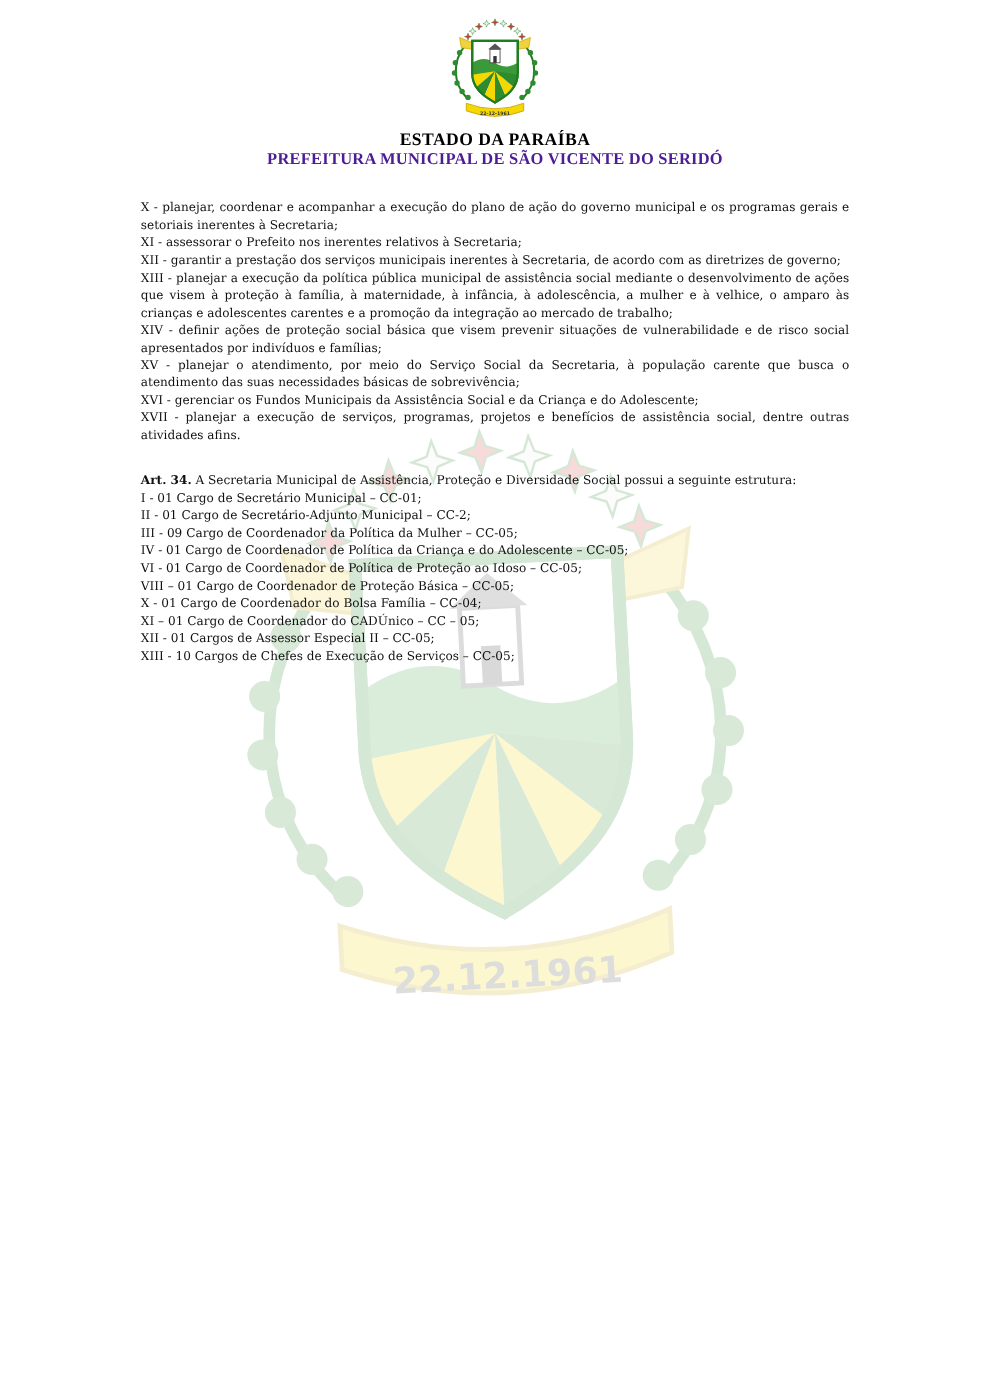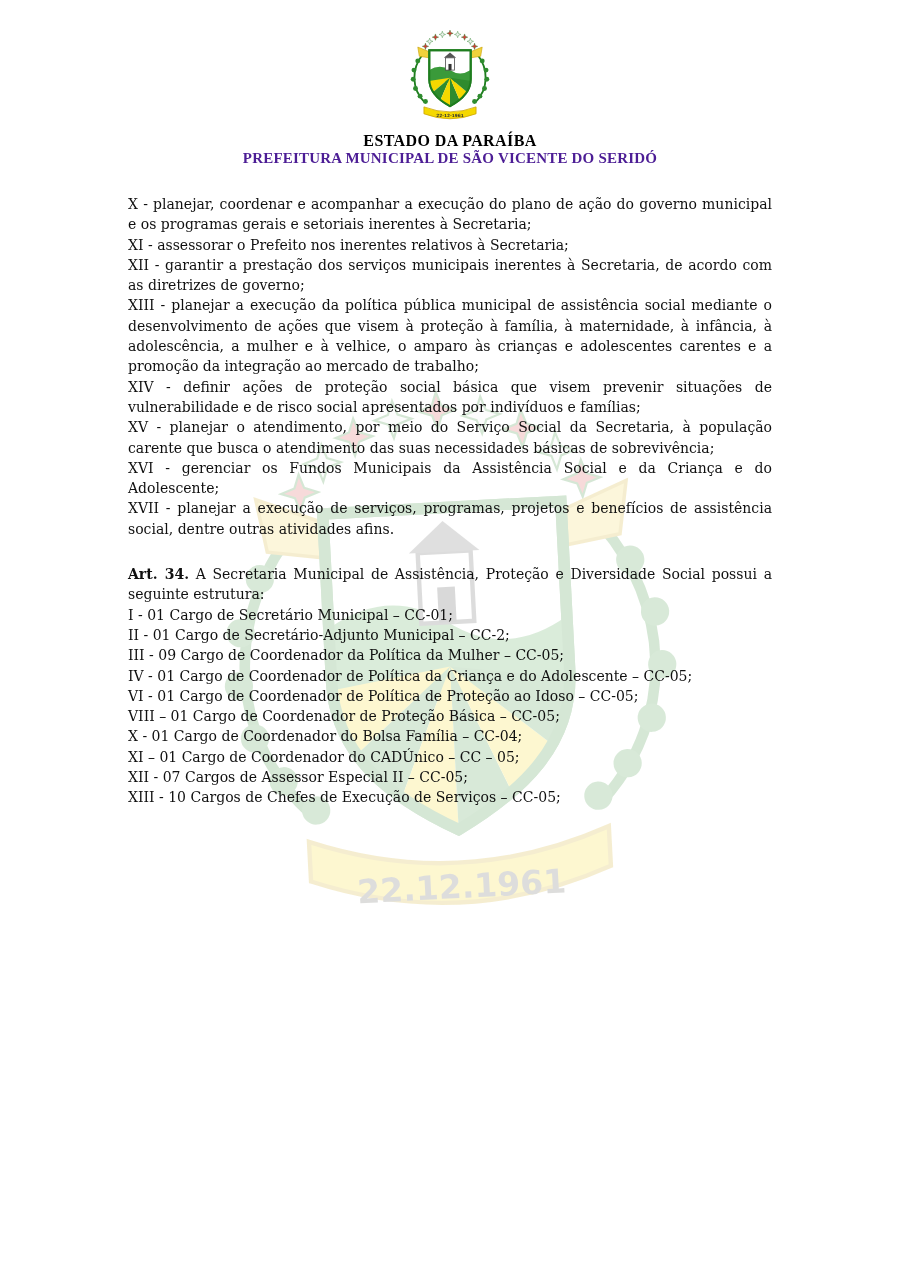--- a/index.html
+++ b/index.html
@@ -14,37 +14,37 @@
   
   .watermark {
     position:absolute; top:375px; left:185px;
     opacity:0.18; z-index:0;
     transform:rotate(-3deg);
     pointer-events:none;
   }
   .wm-date { font:bold 7.5px "DejaVu Sans", sans-serif; fill:#4a4a42; }
 
   
-  .header { position:relative; z-index:1; padding-top:27px; text-align:center; }
+  .header { position:relative; z-index:1; padding-top:14px; text-align:center; }
   .crest-svg { display:block; margin:0 auto; }
   .crest-date { font:bold 5.6px "DejaVu Sans", sans-serif; fill:#333; }
   .org1 {
     font-family:"Liberation Serif", serif; font-weight:bold;
     font-size:16px; letter-spacing:0.4px; margin-top:5px; color:#000;
   }
   .org2 {
     font-family:"Liberation Serif", serif; font-weight:bold;
     font-size:15px; letter-spacing:0.2px; color:#4c1d95;
   }
 
   
   .doc-body {
     position:relative; z-index:1;
     margin:27px 128px 0 128px;
-    font-size:14px; line-height:1.45;
+    font-size:11px; line-height:1.45;
     text-align:justify; color:#101010;
   }
   .doc-body p { margin:0; }
   .gap { height:25px; }
   .art-label { font-weight:bold; }
 </style>
 </head>
 <body>
 
 <div class="page">
@@ -145,17 +145,17 @@
     </p>
 
     <p>I - 01 Cargo de Secretário Municipal – CC-01;</p>
     <p>II - 01 Cargo de Secretário-Adjunto Municipal – CC-2;</p>
     <p>III - 09 Cargo de Coordenador da Política da Mulher – CC-05;</p>
     <p>IV - 01 Cargo de Coordenador de Política da Criança e do Adolescente – CC-05;</p>
     <p>VI - 01 Cargo de Coordenador de Política de Proteção ao Idoso – CC-05;</p>
     <p>VIII – 01 Cargo de Coordenador de Proteção Básica – CC-05;</p>
     <p>X - 01 Cargo de Coordenador do Bolsa Família – CC-04;</p>
     <p>XI – 01 Cargo de Coordenador do CADÚnico – CC – 05;</p>
-    <p>XII - 07 Cargos de Assessor Especial II – CC-05;</p>
+    <p>XII - 01 Cargos de Assessor Especial II – CC-05;</p>
     <p>XIII - 10 Cargos de Chefes de Execução de Serviços – CC-05;</p>
   </main>
 
 </div>
 
 </body></html>

